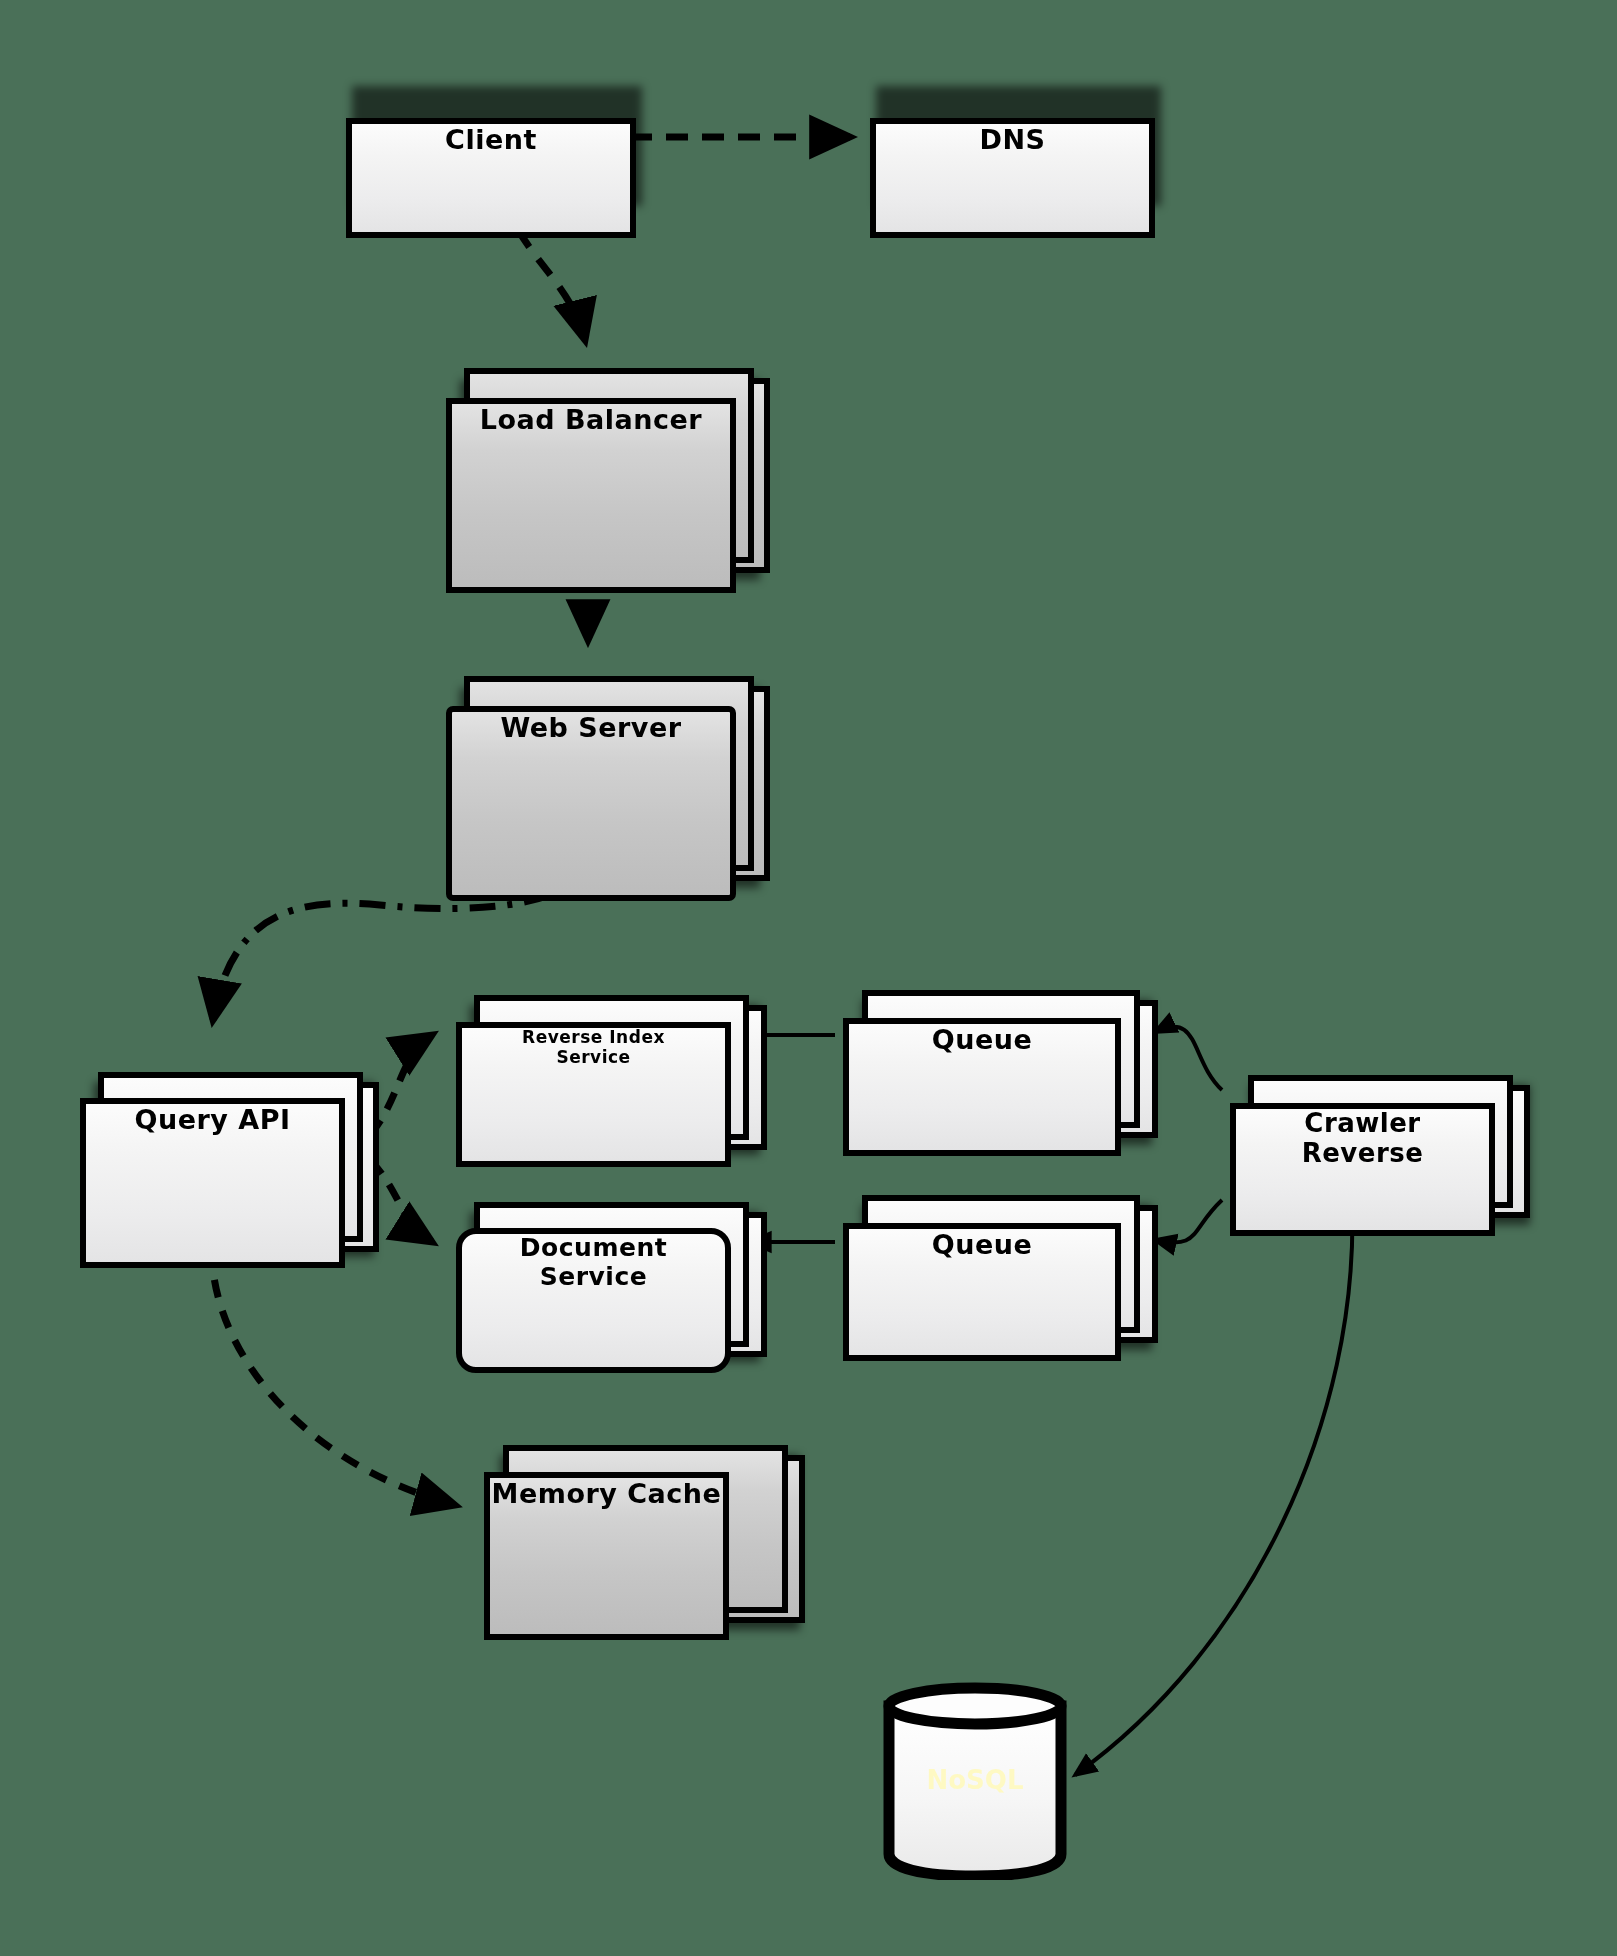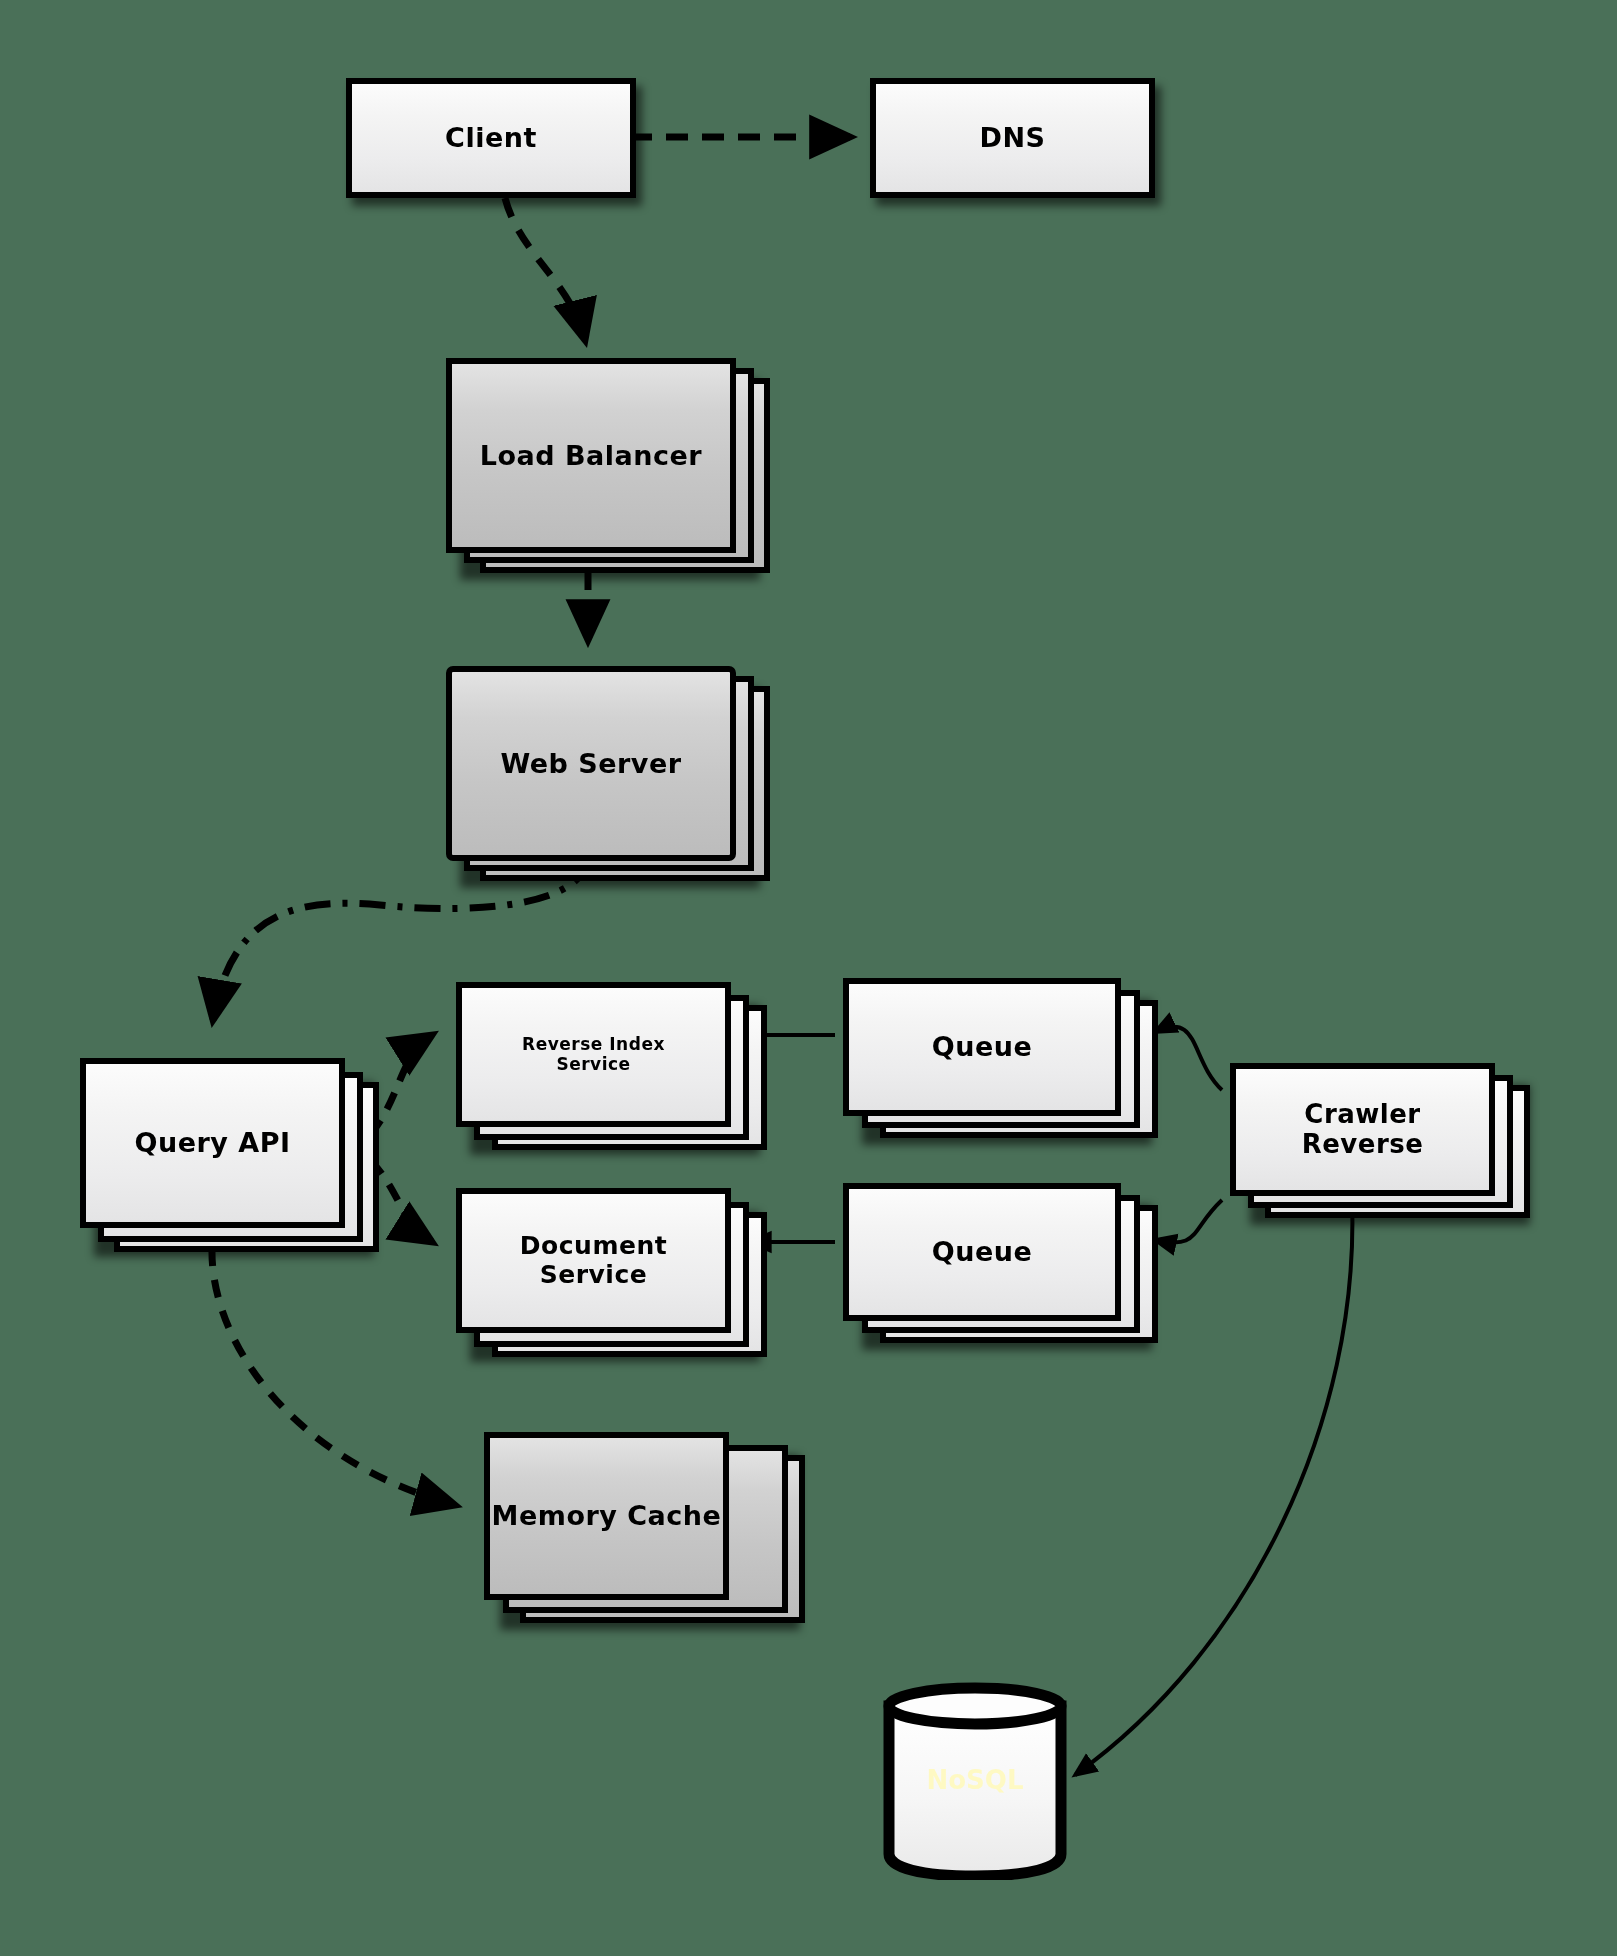--- a/index.html
+++ b/index.html
@@ -18,29 +18,30 @@
     position: absolute;
     inset: 0;
     width: 1617px;
     height: 1956px;
   }
   .node {
     position: absolute;
     box-sizing: border-box;
     border: 6px solid #000;
     display: flex;
-    align-items: center;
+    align-items: flex-start;
     justify-content: center;
     text-align: center;
     line-height: 1.15;
     color: #000;
     font-family: "DejaVu Sans", sans-serif;
     font-weight: 700;
     letter-spacing: 0.5px;
     z-index: 5;
+    margin-top: 40px;
   }
   .fill-light {
     background: linear-gradient(180deg,#fcfcfc 0%, #f4f4f4 30%, #ececed 70%, #e4e4e5 100%);
   }
   .fill-gray {
     background: linear-gradient(180deg,#e3e3e3 0%, #d2d2d2 25%, #c6c6c6 60%, #bcbcbc 100%);
   }
   .stack-layer {
     position: absolute;
     box-sizing: border-box;
@@ -155,21 +156,21 @@
 <div class="stack-layer l2 fill-light" style="left:492px;top:1005px;width:275px;height:145px;"></div>
 <div class="stack-layer fill-light" style="left:474px;top:995px;width:275px;height:145px;"></div>
 <div class="node fill-light" style="left:456px;top:982px;width:275px;height:145px;font-size:17px;">
   <span class="label">Reverse Index
 Service</span>
 </div>
 
 <div class="shadowbox" style="left:470px;top:1212px;width:290px;height:150px;"></div>
 <div class="stack-layer l2 fill-light" style="left:492px;top:1212px;width:275px;height:145px;"></div>
 <div class="stack-layer fill-light" style="left:474px;top:1202px;width:275px;height:145px;"></div>
-<div class="node fill-light" style="left:456px;top:1188px;width:275px;height:145px;font-size:25px;">
+<div class="node fill-light" style="left:456px;top:1188px;width:275px;height:145px;font-size:25px;border-radius:20px;">
   <span class="label">Document
 Service</span>
 </div>
 
 <div class="shadowbox" style="left:862px;top:1000px;width:290px;height:145px;"></div>
 <div class="stack-layer l2 fill-light" style="left:880px;top:1000px;width:278px;height:138px;"></div>
 <div class="stack-layer fill-light" style="left:862px;top:990px;width:278px;height:138px;"></div>
 <div class="node fill-light" style="left:843px;top:978px;width:278px;height:138px;font-size:27px;">
   <span class="label">Queue</span>
 </div>

